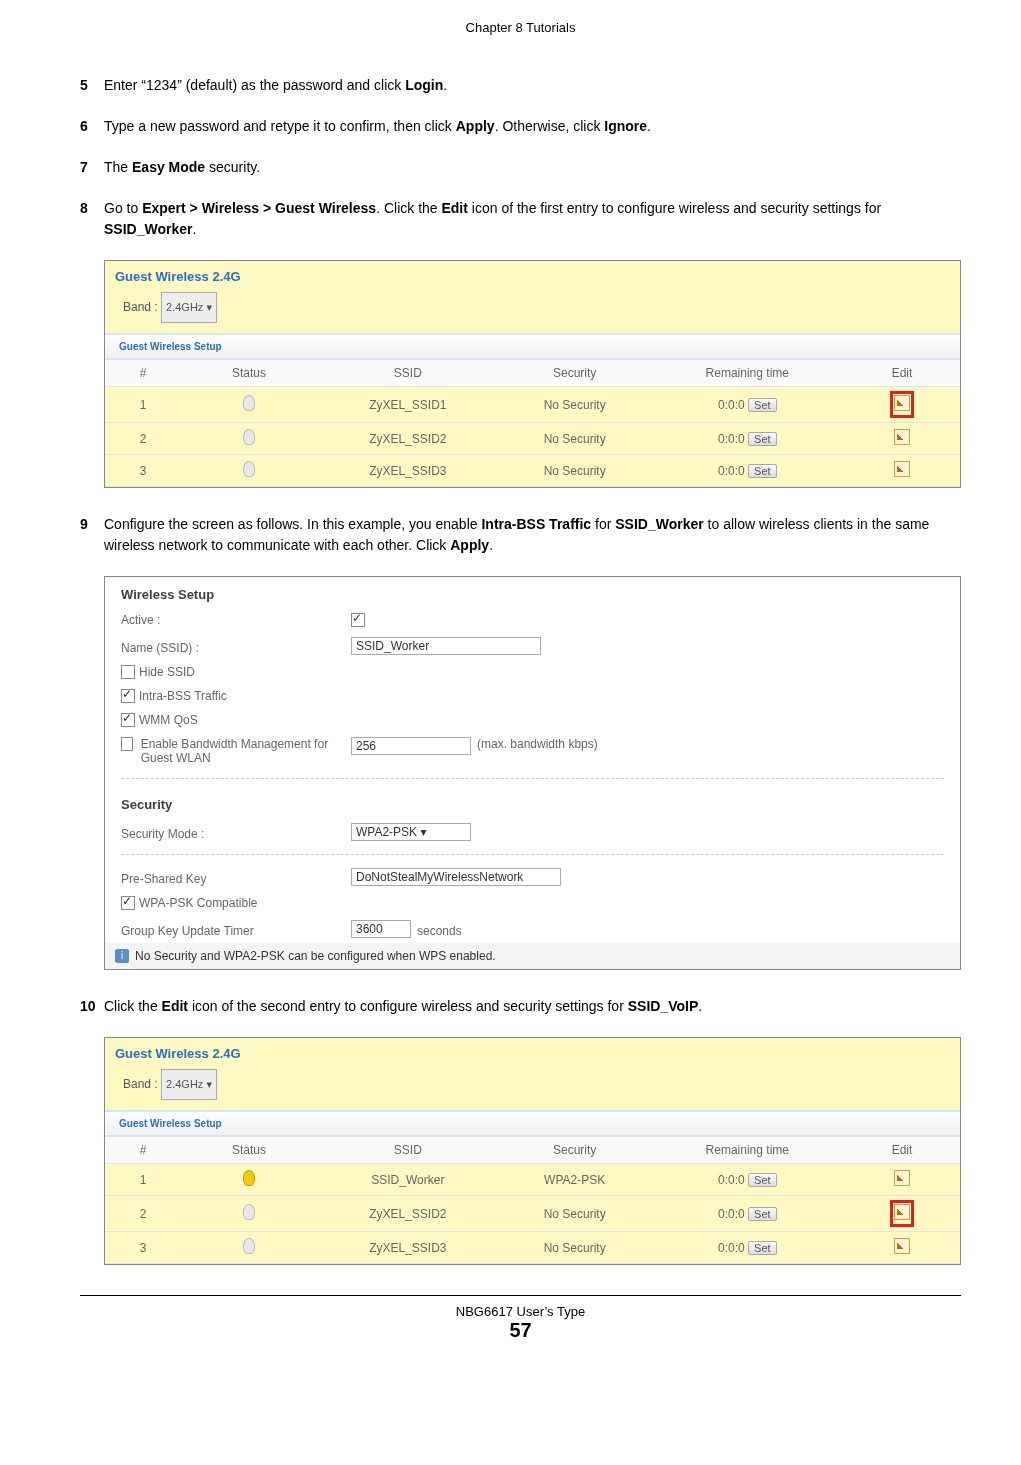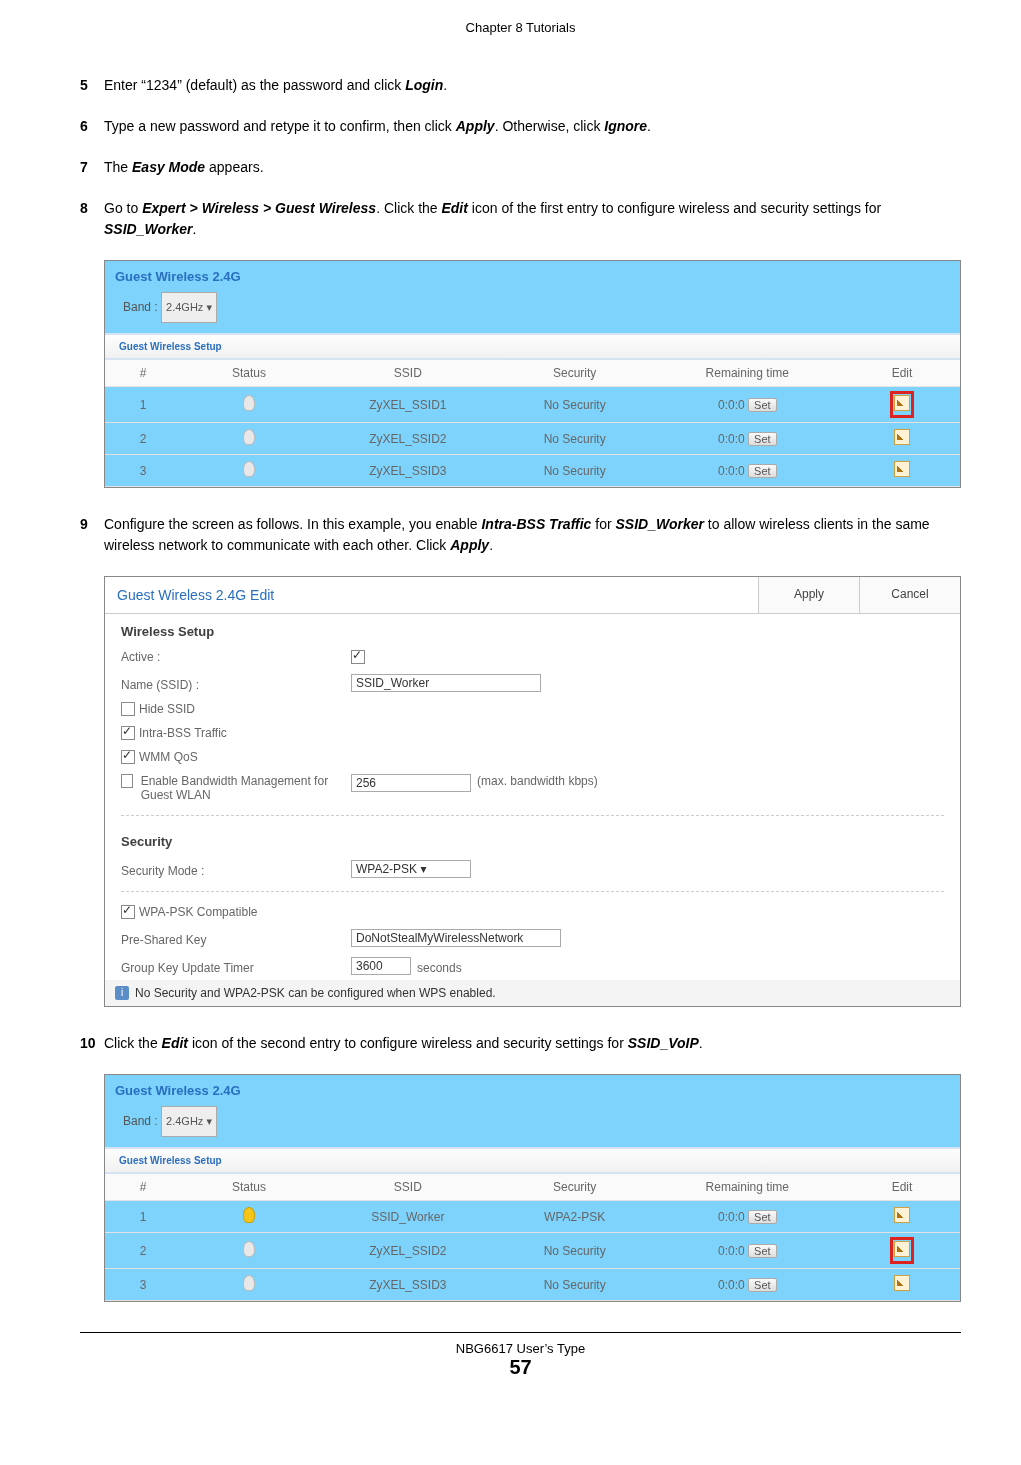--- a/index.html
+++ b/index.html
@@ -13,25 +13,25 @@
     background: #fff;
   }
   .chapter-header {
     text-align: center;
     font-size: 13px;
     margin-bottom: 40px;
   }
   .step { margin: 0 0 20px 0; line-height: 1.5; display: flex; }
   .step-num { font-weight: bold; width: 24px; flex-shrink: 0; }
   .step-body { flex: 1; }
-  b { font-weight: bold; font-style: italic; }
+  b { font-weight: bold; }
   .panel {
     border: 1px solid #888;
     margin: 6px 0 26px 24px;
-    background: #7dd3fc;
+    background: #fef9c3;
     font-family: Arial, sans-serif;
     font-size: 12px;
     color: #555;
   }
   .panel-header {
     color: #2a6fbf;
     font-weight: bold;
     padding: 8px 10px 4px 10px;
     font-size: 13px;
   }
@@ -127,21 +127,21 @@
 <div class="step">
   <div class="step-num">6</div>
   <div class="step-body">
     <span>Type a new password and retype it to confirm, then click </span><b>Apply</b><span>. Otherwise, click </span><b>Ignore</b><span>.</span>
   </div>
 </div>
 
 <div class="step">
   <div class="step-num">7</div>
   <div class="step-body">
-    <span>The </span><b>Easy Mode</b><span> appears.</span>
+    <span>The </span><b>Easy Mode</b><span> security.</span>
   </div>
 </div>
 
 <div class="step">
   <div class="step-num">8</div>
   <div class="step-body">
     <span>Go to </span><b>Expert &gt; Wireless &gt; Guest Wireless</b><span>. Click the </span><b>Edit</b><span> icon of the first entry to configure wireless and security settings for </span><b>SSID_Worker</b><span>.</span>
   </div>
 </div>
 
@@ -191,25 +191,20 @@
 </div>
 
 <div class="step">
   <div class="step-num">9</div>
   <div class="step-body">
     <span>Configure the screen as follows. In this example, you enable </span><b>Intra-BSS Traffic</b><span> for </span><b>SSID_Worker</b><span> to allow wireless clients in the same wireless network to communicate with each other. Click </span><b>Apply</b><span>.</span>
   </div>
 </div>
 
 <div class="panel2">
-  <div class="p2-top">
-    <div class="p2-title">Guest Wireless 2.4G Edit</div>
-    <div class="p2-btn">Apply</div>
-    <div class="p2-btn">Cancel</div>
-  </div>
   <div class="sect-head">Wireless Setup</div>
   <div class="form-row">
     <div class="form-label">Active :</div>
     <span class="cb checked"></span>
   </div>
   <div class="form-row">
     <div class="form-label">Name (SSID) :</div>
     <span class="txt" style="min-width:180px">SSID_Worker</span>
   </div>
   <div class="form-row">
@@ -233,26 +228,26 @@
     <span style="margin-left:6px">(max. bandwidth kbps)</span>
   </div>
   <div class="dotline"></div>
   <div class="sect-head">Security</div>
   <div class="form-row">
     <div class="form-label">Security Mode :</div>
     <span class="txt">WPA2-PSK   ▾</span>
   </div>
   <div class="dotline"></div>
   <div class="form-row">
+    <div class="form-label">Pre-Shared Key</div>
+    <span class="txt" style="min-width:200px">DoNotStealMyWirelessNetwork</span>
+  </div>
+  <div class="form-row">
     <span class="cb checked"></span>
     <span>WPA-PSK Compatible</span>
-  </div>
-  <div class="form-row">
-    <div class="form-label">Pre-Shared Key</div>
-    <span class="txt" style="min-width:200px">DoNotStealMyWirelessNetwork</span>
   </div>
   <div class="form-row">
     <div class="form-label">Group Key Update Timer</div>
     <span class="txt" style="min-width:50px">3600</span>
     <span style="margin-left:6px">seconds</span>
   </div>
   <div class="note-bar">
     <span class="info-icon">i</span>
     <span>No Security and WPA2-PSK can be configured when WPS enabled.</span>
   </div>

